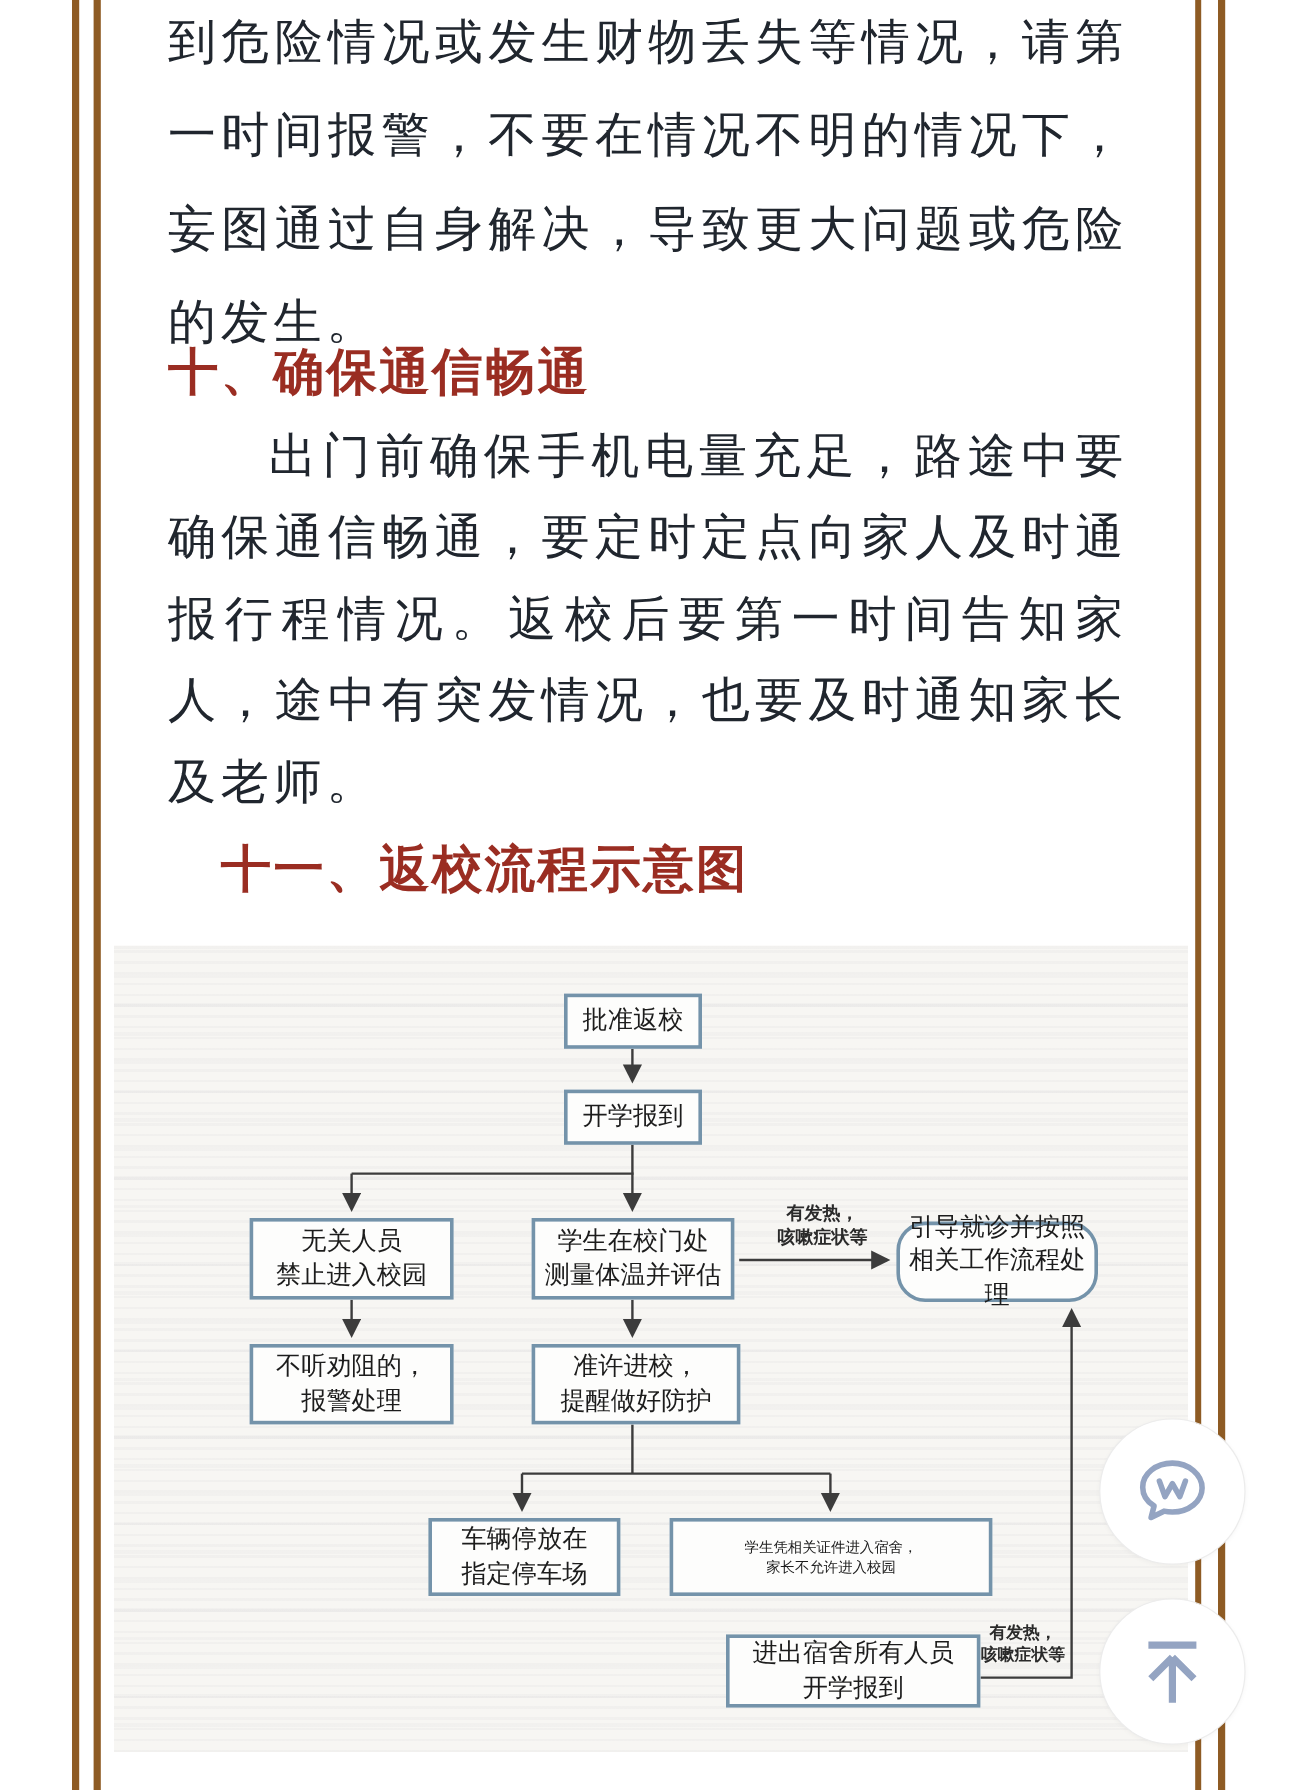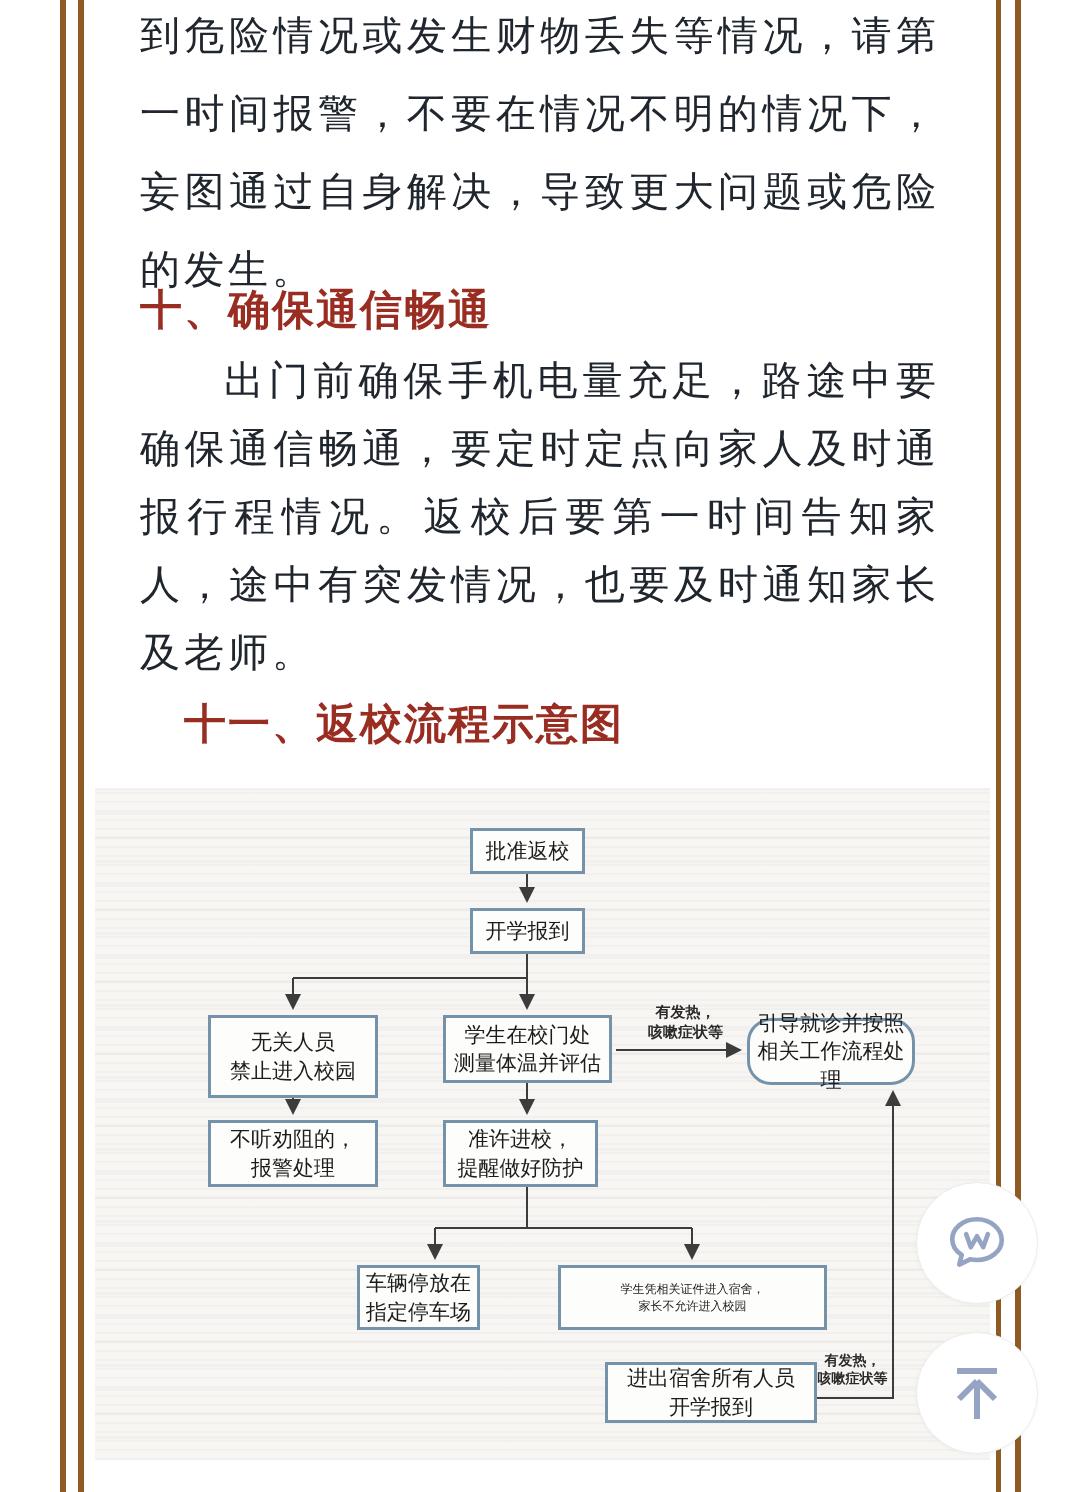--- a/index.html
+++ b/index.html
@@ -44,26 +44,26 @@
   .node {
     position:absolute; box-sizing:border-box;
     background:#fdfdfc; border:3px solid #7493aa;
     display:flex; flex-direction:column; align-items:center; justify-content:center;
     font-size:21px; font-weight:normal; line-height:1.35; color:#1c1c1c;
     text-align:center; z-index:2;
   }
   .node span:empty { display:none; }
   .n0 { left:375px; top:40px;  width:115px; height:46px; }
   .n1 { left:375px; top:120px; width:115px; height:46px; }
-  .n2 { left:113px; top:227px; width:170px; height:83px; }
+  .n2 { left:113px; top:227px; width:170px; height:68px; }
   .n3 { left:348px; top:227px; width:169px; height:68px; }
   .n4 { left:652px; top:230px; width:168px; height:67px;border-radius:24px; }
   .n5 { left:113px; top:332px; width:170px; height:67px; }
-  .n6 { left:348px; top:332px; width:155px; height:67px; }
-  .n7 { left:262px; top:477px; width:123px; height:65px; }
+  .n6 { left:348px; top:332px; width:174px; height:67px; }
+  .n7 { left:262px; top:477px; width:160px; height:65px; }
   .n8 { left:463px; top:477px; width:269px; height:65px; font-size:12px; }
   .n9 { left:510px; top:574px; width:212px; height:61px; }
   .anno {
     position:absolute; font-size:15px; font-weight:bold; color:#2a2a2a;
     line-height:1.3; text-align:center; z-index:2;
   }
   .a0 { left:528px; top:214px; width:125px; }
   .a1 { left:710px; top:563px; width:95px;  font-size:14px; }
   .connectors { position:absolute; left:0; top:0; z-index:1; }
   .conn { stroke:#3c3c3c; stroke-width:2; fill:none; }

